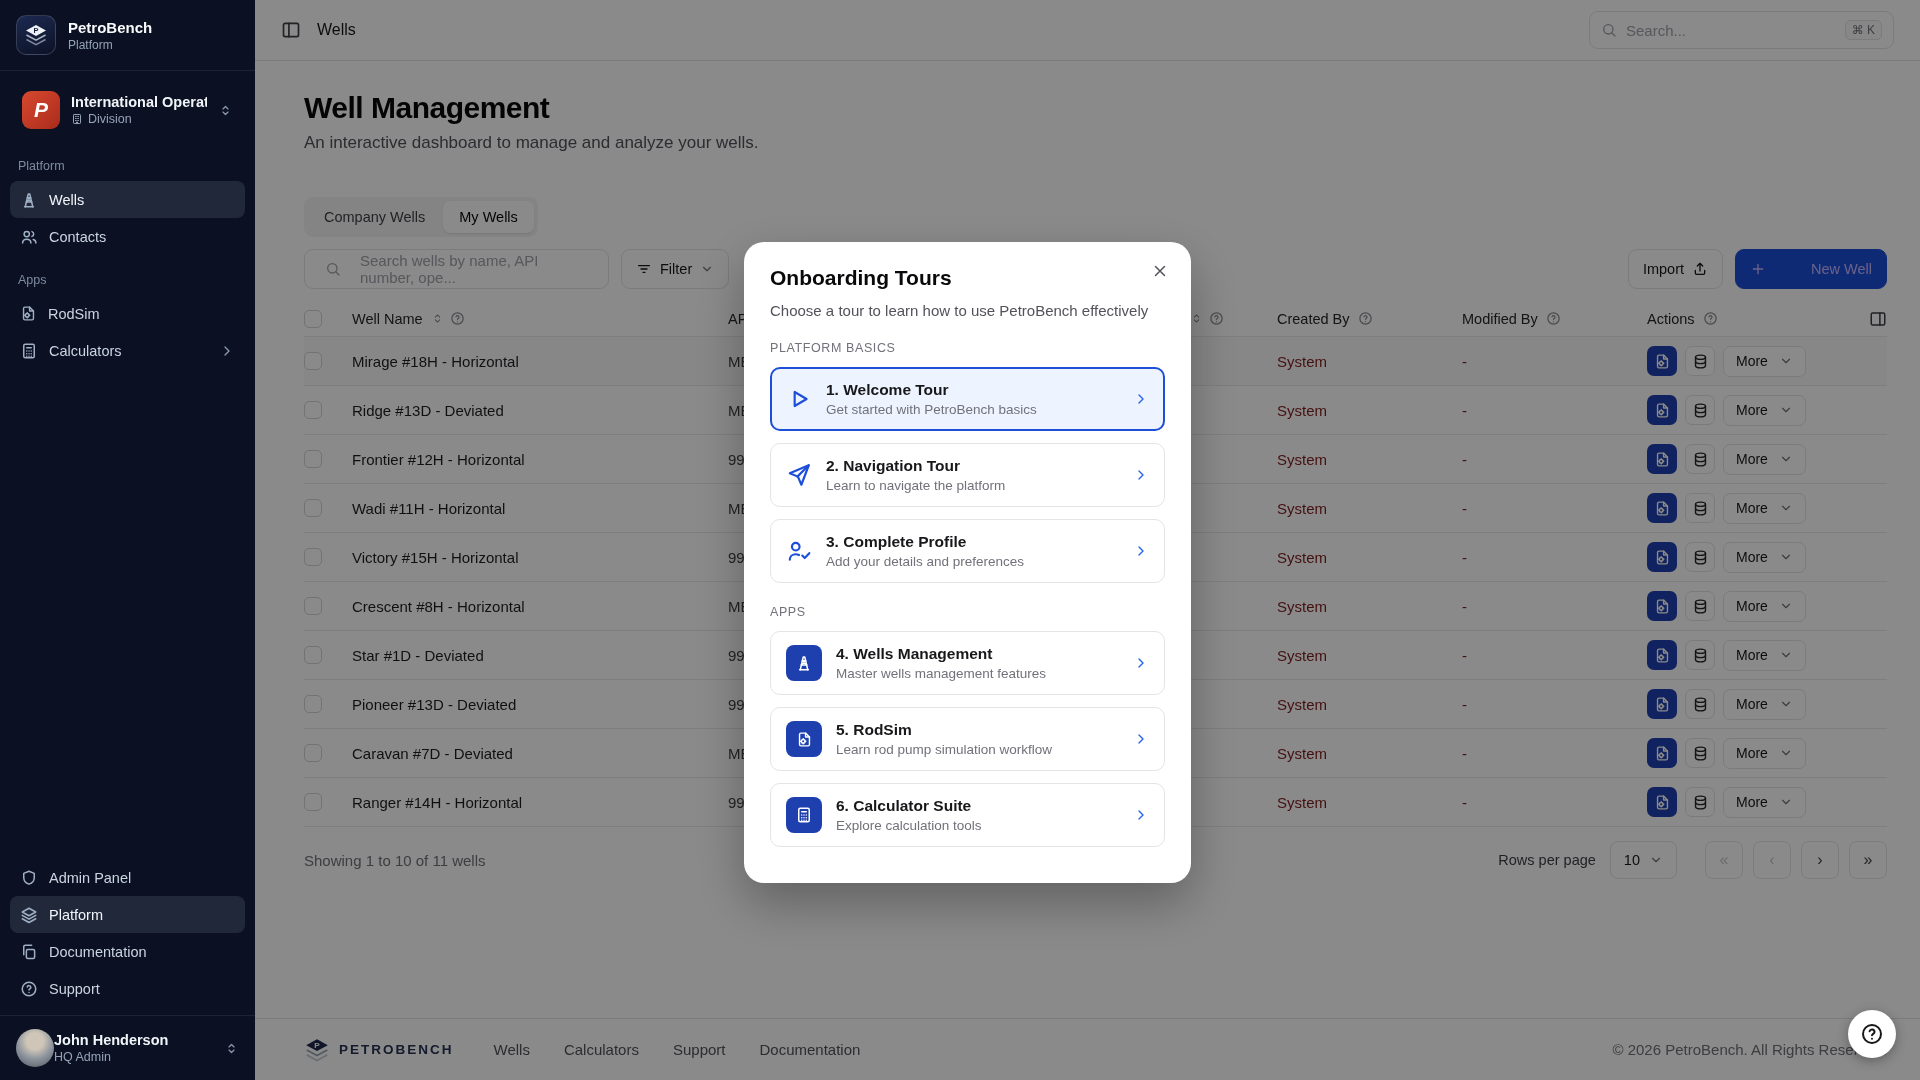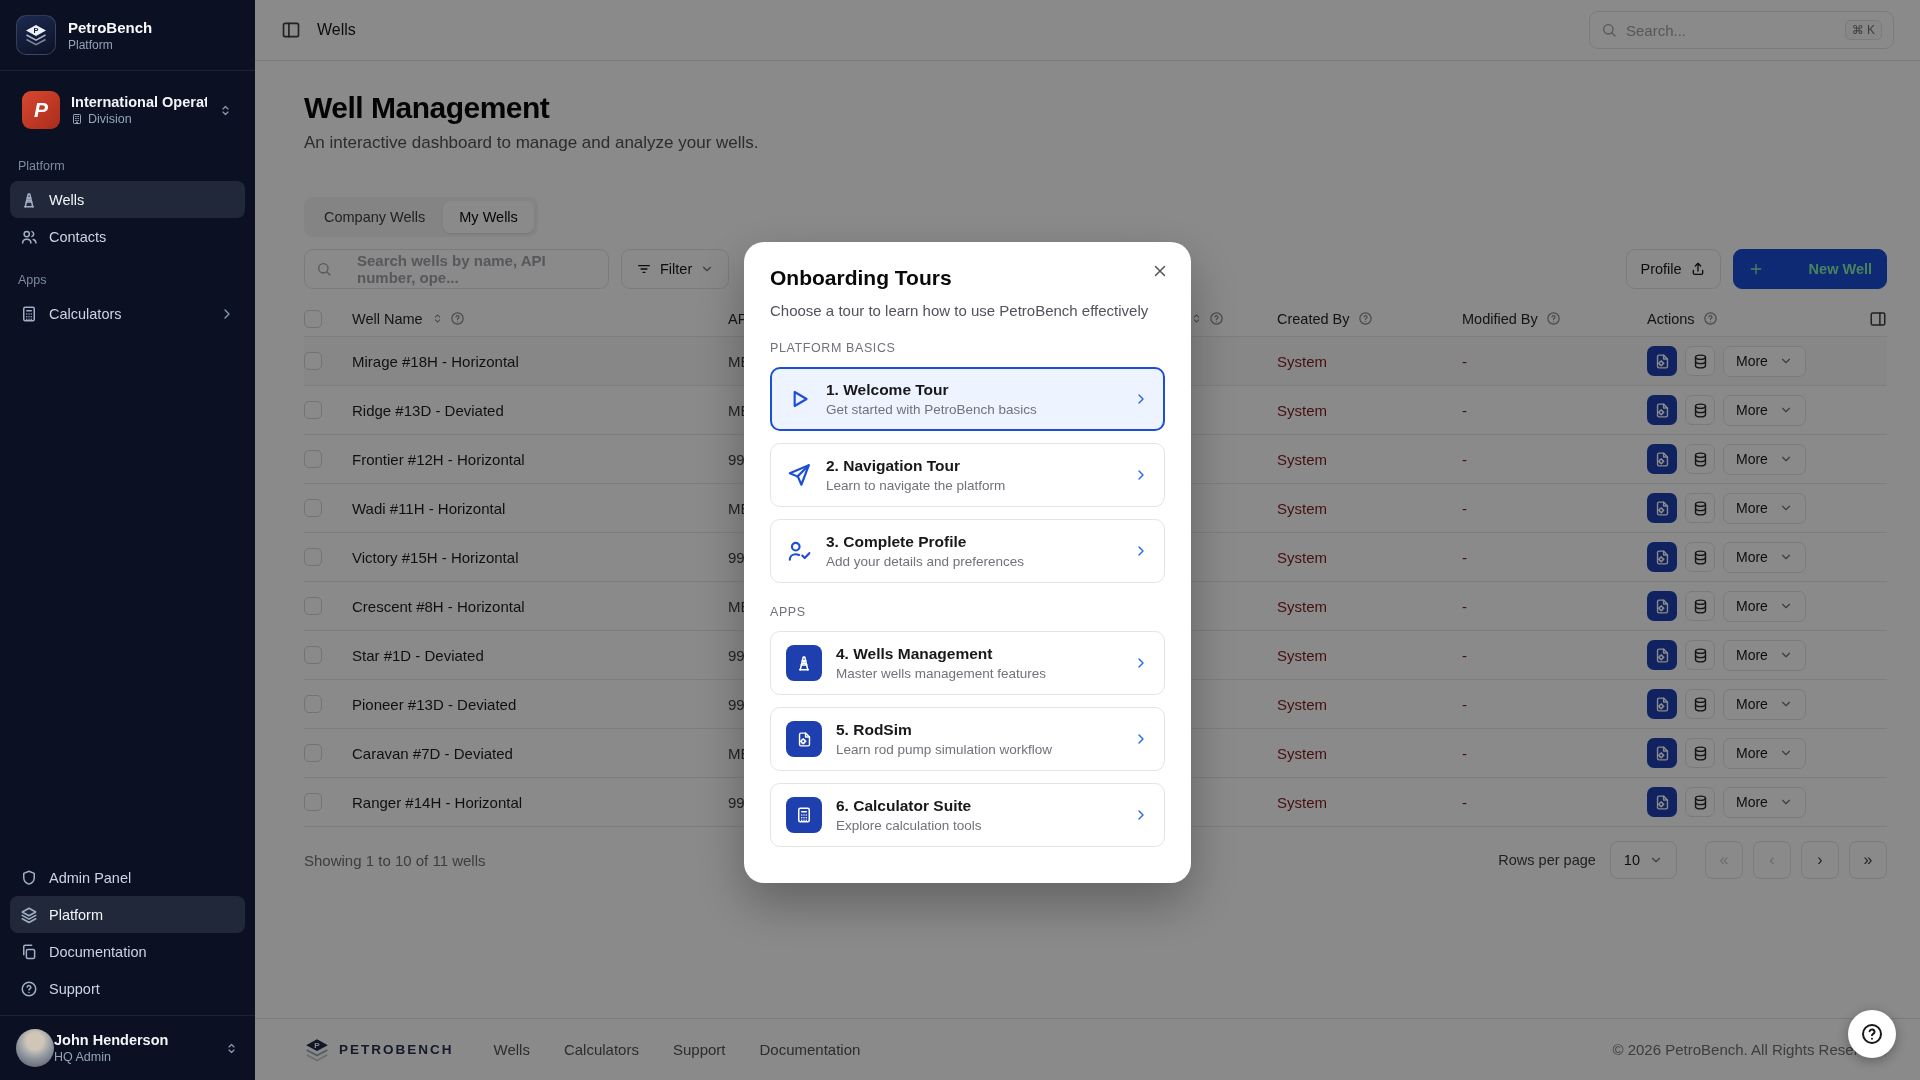--- a/index.html
+++ b/index.html
@@ -52,26 +52,26 @@
   .tb-kbd { margin-left:auto; border:1px solid #e4e4e7; background:#fafafa; border-radius:5px;
     font-size:12px; color:#71717a; padding:2px 6px; }
   .content { flex:1; padding:0 33px 0 49px; min-height:0; }
   .page-title { margin-top:30px; font-size:30px; font-weight:800; letter-spacing:-.5px; color:#09090b; }
   .page-sub { margin-top:8px; font-size:17px; color:#52525b; }
   .tabs { margin-top:44px; display:inline-flex; background:#f4f4f5; border-radius:9px; padding:4px; gap:2px; }
   .tab { padding:8px 16px; font-size:14.5px; font-weight:500; color:#3f3f46; border-radius:7px; }
   .tab.active { background:#fff; color:#09090b; box-shadow:0 1px 2px rgba(0,0,0,.1); }
   .controls { margin-top:12px; display:flex; align-items:center; }
   .w-search { width:305px; height:40px; border:1px solid #e4e4e7; border-radius:9px; display:flex;
-    align-items:center; gap:25px; padding:0 11px; color:#a1a1aa; font-size:15px;font-weight:bold; }
+    align-items:center; gap:19px; padding:0 20px; color:#a1a1aa; font-size:15px; }
   .btn { height:40px; border:1px solid #e4e4e7; border-radius:9px; background:#fff; display:flex;
     align-items:center; gap:8px; padding:0 14px; font-size:14.5px; color:#18181b; }
   .filter-btn { margin-left:12px; }
   .right-actions { margin-left:auto; display:flex; gap:12px; }
-  .btn-primary { background:#1d4ed8; border-color:#1d4ed8; color:#86efac; font-weight:700;gap:45px; }
+  .btn-primary { background:#1d4ed8; border-color:#1d4ed8; color:#c4b5fd; font-weight:400;gap:45px; }
 
   
   .table { margin-top:12px; }
   .trow { display:grid; grid-template-columns:48px 376px 312px 237px 185px 185px 1fr;
     align-items:center; border-bottom:1px solid #e9e9eb; }
   .thead { height:36px; font-size:14.5px; font-weight:500; color:#27272a; }
   .tbody-row { height:49px; font-size:15px; }
   .tbody-row.hl { background:#fafafa; }
   .cell { display:flex; align-items:center; gap:8px; min-width:0; }
   .cb { width:18px; height:18px; border:1.5px solid #d4d4d8; border-radius:5px; background:#fff; }
@@ -199,20 +199,32 @@
           </svg>
         </span>
         <span>Contacts</span>
 
       </button>
 
   </nav>
   <div class="sb-section-label">Apps</div>
   <nav class="sb-nav">
 
+      <button class="sb-item">
+        <span class="ic">
+          <svg width="17" height="17" viewBox="0 0 24 24" fill="none" stroke="currentColor" stroke-width="2" stroke-linecap="round" stroke-linejoin="round">
+            <path d="M13.5 3H7a2 2 0 0 0-2 2v14a2 2 0 0 0 2 2h10a2 2 0 0 0 2-2V8.5z"></path>
+            <path d="M13.5 3v5.5H19"></path>
+            <circle cx="10.2" cy="14.5" r="2.6"></circle>
+            <path d="M10.2 10.8v1.1 M10.2 17.1v1.1 M6.5 14.5h1.1 M12.8 14.5h1.1"></path>
+          </svg>
+        </span>
+        <span>RodSim</span>
+
+      </button>
 
       <button class="sb-item">
         <span class="ic">
           <svg width="18" height="18" viewBox="0 0 24 24" fill="none" stroke="currentColor" stroke-width="2" stroke-linecap="round" stroke-linejoin="round">
             <rect x="5" y="3" width="14" height="18" rx="2"></rect>
             <path d="M9 7.5h6"></path>
             <path d="M9 12h.01 M12 12h.01 M15 12h.01 M9 15.5h.01 M12 15.5h.01 M15 15.5h.01 M9 19h.01 M12 19h.01 M15 19h.01"></path>
           </svg>
         </span>
         <span>Calculators</span>
@@ -339,21 +351,21 @@
           </span>
         <span>Filter</span>
         <span style="color:#71717a">
             <svg width="14" height="14" viewBox="0 0 24 24" fill="none" stroke="currentColor" stroke-width="2" stroke-linecap="round" stroke-linejoin="round">
               <path d="M6 9 l6 6 6-6"></path>
             </svg>
           </span>
       </button>
       <div class="right-actions">
         <button class="btn">
-          <span>Profile</span>
+          <span>Import</span>
           <span>
               <svg width="16" height="16" viewBox="0 0 24 24" fill="none" stroke="currentColor" stroke-width="2" stroke-linecap="round" stroke-linejoin="round">
                 <path d="M12 15V4 M8 7.5 12 3.5 16 7.5"></path>
                 <path d="M5 14v4a2 2 0 0 0 2 2h10a2 2 0 0 0 2-2v-4"></path>
               </svg>
             </span>
         </button>
         <button class="btn btn-primary">
           <span>
               <svg width="16" height="16" viewBox="0 0 24 24" fill="none" stroke="currentColor" stroke-width="2" stroke-linecap="round" stroke-linejoin="round">

